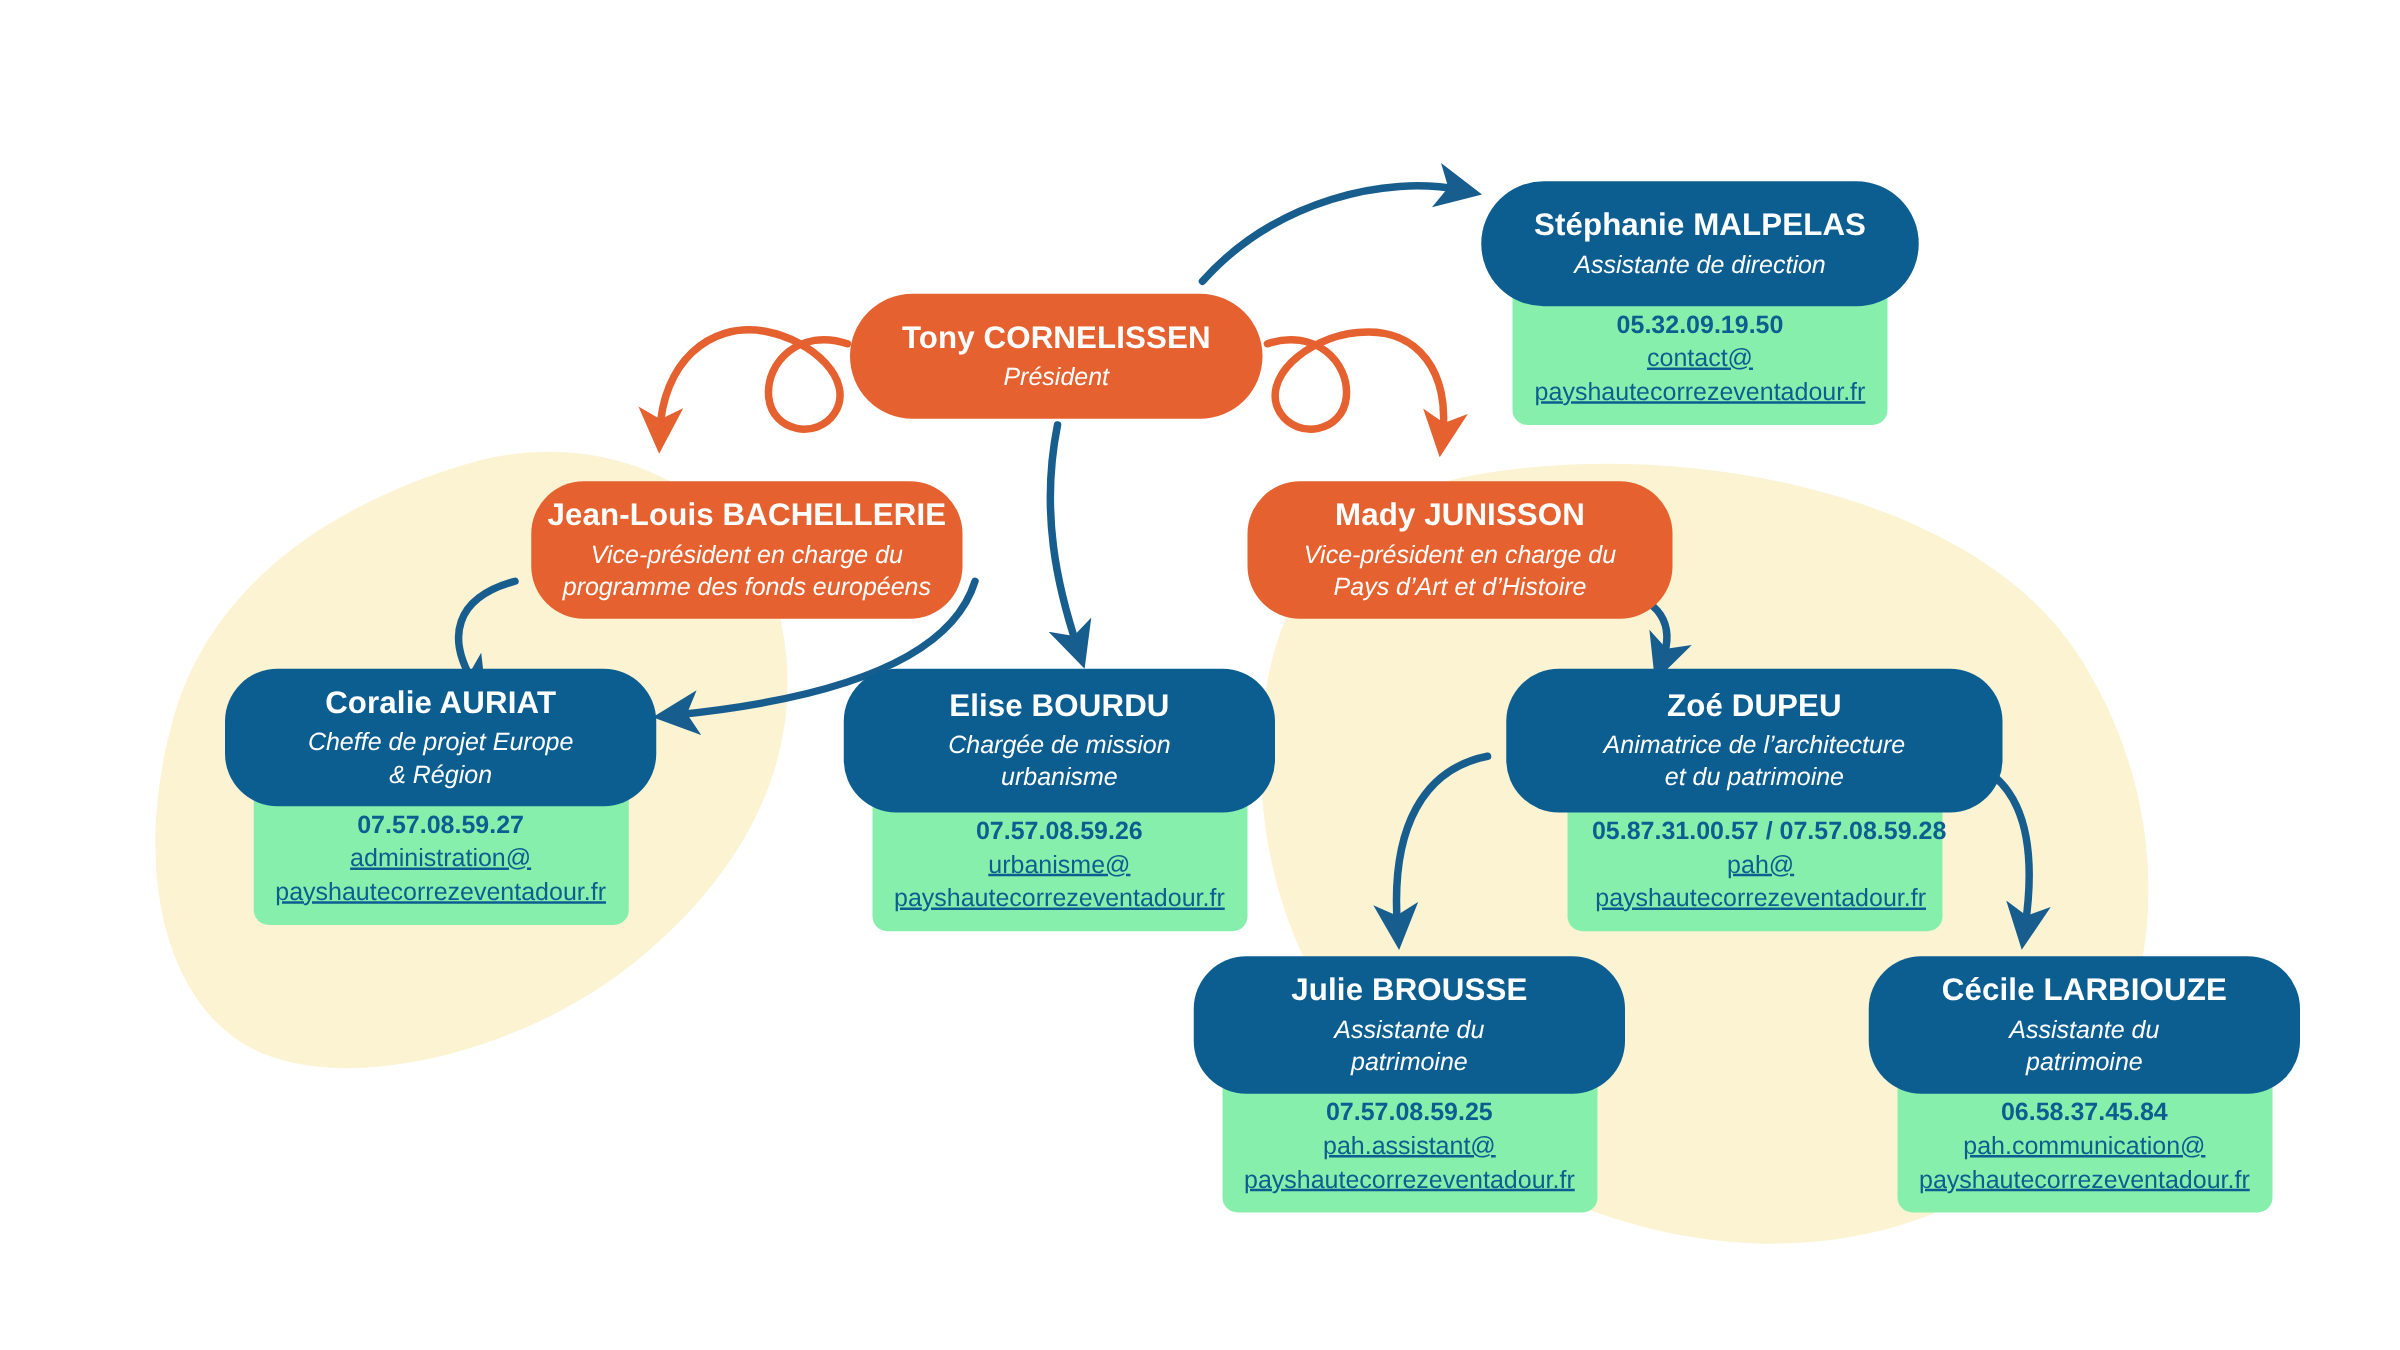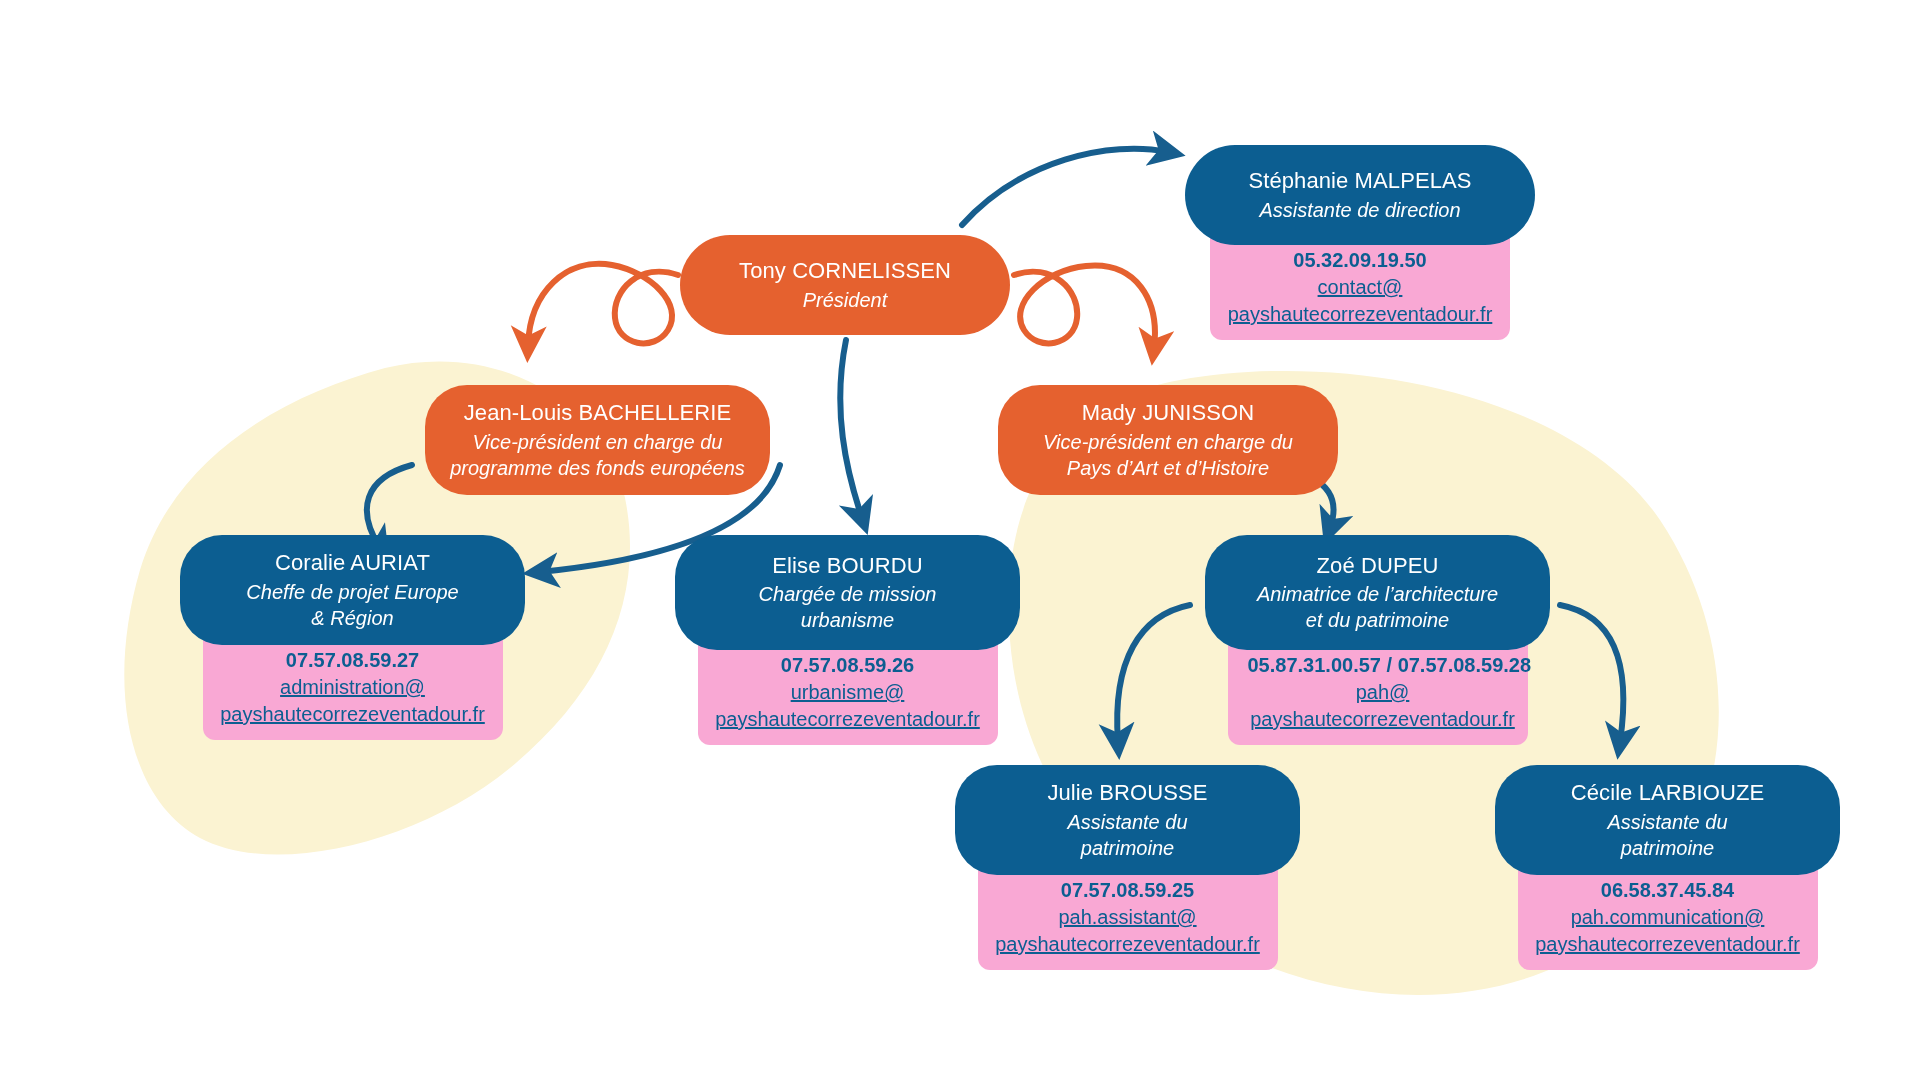--- a/index.html
+++ b/index.html
@@ -58,39 +58,39 @@
     align-items: center;
     justify-content: center;
     text-align: center;
     color: #ffffff;
     padding: 14px 22px;
   }
   .card.orange { background: #E5612F; }
   .card.blue   { background: #0C5E91; }
 
   .card-name {
-    font-weight: normal;
-    font-size: 22px;
+    font-weight: bold;
+    font-size: 25px;
     line-height: 1.25;
     letter-spacing: 0.1px;
     white-space: nowrap;
   }
   .card-role {
     font-style: italic;
     font-size: 20px;
     line-height: 1.3;
     margin-top: 2px;
   }
   .card-role span { display: block; white-space: nowrap; }
 
   
   .contact {
     position: relative;
     z-index: 2;
-    background: #f9a8d4;
+    background: #86efac;
     border-radius: 0 0 12px 12px;
     margin: -30px auto 0 auto;
     padding: 32px 10px 12px 10px;
     text-align: center;
     color: #0C5E91;
     box-sizing: border-box;
   }
   .contact-phone {
     font-weight: bold;
     font-size: 20px;
@@ -124,21 +124,21 @@
 
   #node-auriat           { left: 180px;  top: 535px; }
   #node-auriat .card     { width: 345px; height: 110px; }
   #node-auriat .contact  { width: 300px; }
 
   #node-bourdu           { left: 675px;  top: 535px; }
   #node-bourdu .card     { width: 345px; height: 115px; }
   #node-bourdu .contact  { width: 300px; }
 
   #node-dupeu            { left: 1205px; top: 535px; }
-  #node-dupeu .card      { width: 345px; height: 115px; }
+  #node-dupeu .card      { width: 397px; height: 115px; }
   #node-dupeu .contact   { width: 300px; padding-left: 20px; }
 
   #node-brousse          { left: 955px;  top: 765px; }
   #node-brousse .card    { width: 345px; height: 110px; }
   #node-brousse .contact { width: 300px; }
 
   #node-larbiouze          { left: 1495px; top: 765px; }
   #node-larbiouze .card    { width: 345px; height: 110px; }
   #node-larbiouze .contact { width: 300px; }
 </style>

